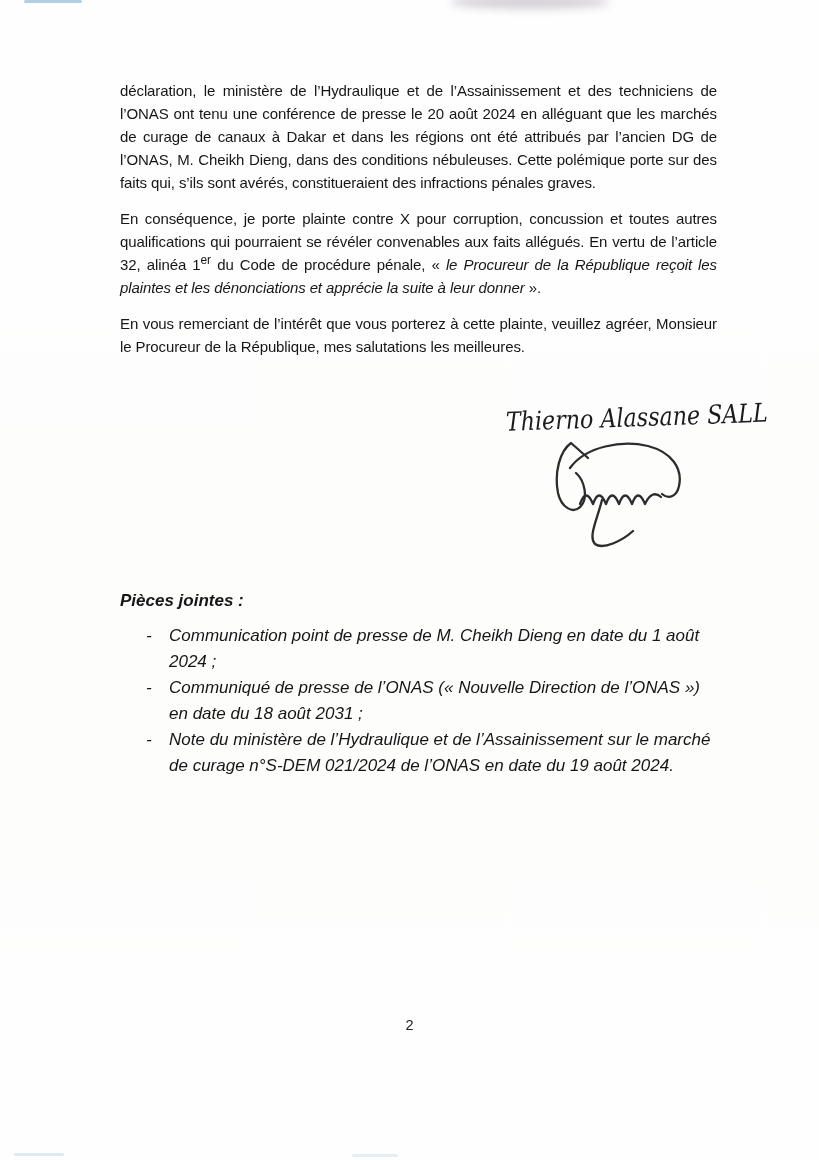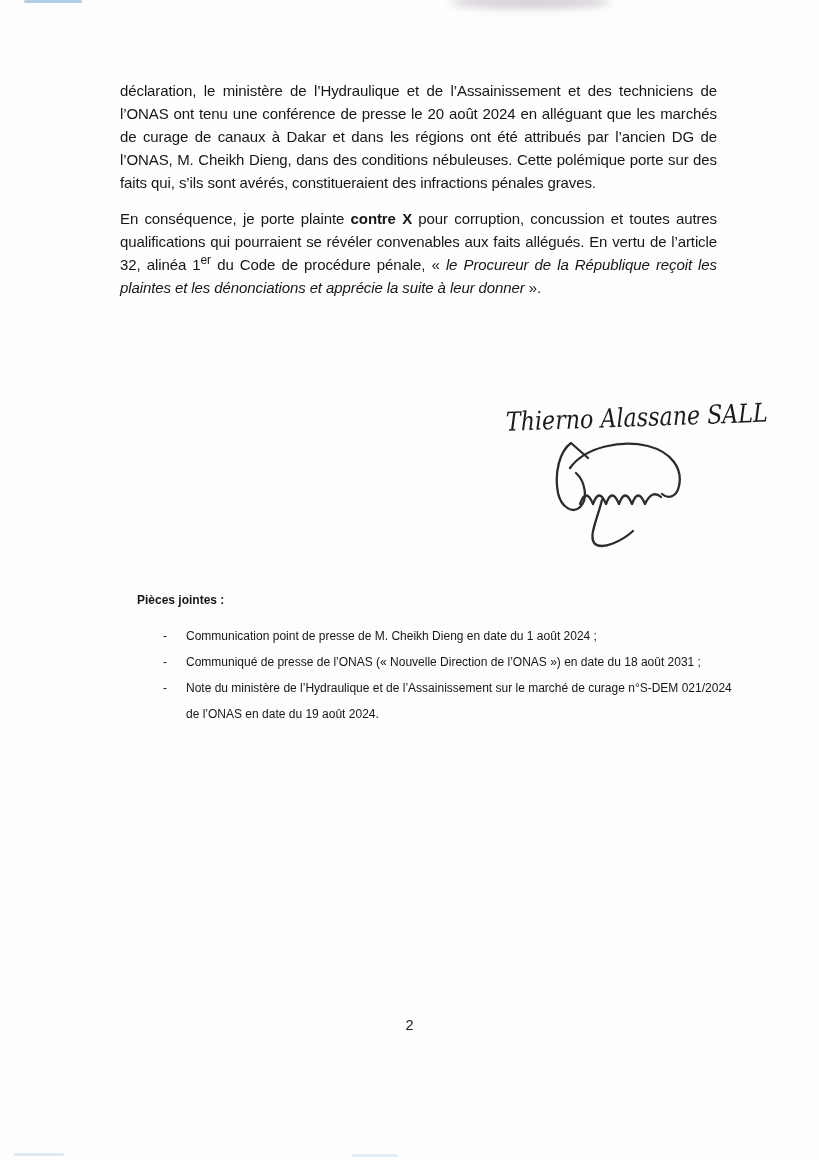--- a/index.html
+++ b/index.html
@@ -30,21 +30,21 @@
     position: absolute;
     left: 120px;
     top: 79px;
     width: 597px;
     font-size: 15px;
     line-height: 23px;
     letter-spacing: -0.1px;
     text-align: justify;
   }
   .para { margin: 0 0 13px 0; }
-  .seg-bold { font-weight: bold; }
+  .seg-bold { font-weight: normal; }
   .seg-italic { font-style: italic; }
   .seg-sup { vertical-align: super; font-size: 12px; line-height: 0; }
   .sig-label {
     margin: 6px 0 0 0;
     text-align: right;
     font-weight: bold;
   }
 
   
   .signature-block {
@@ -58,24 +58,25 @@
   .sig-name {
     font-family: "DejaVu Serif", serif;
     font-style: italic;
     font-size: 26px;
     fill: #1b1b1b;
   }
 
   
   .attachments {
     position: absolute;
-    left: 137px;
+    left: 120px;
     top: 589px;
     width: 600px;
-    font-size: 12px;
+    font-size: 17px;
+    font-style: italic;
   }
   .att-title {
     margin: 0 0 11px 0;
     font-weight: bold;
     line-height: 23px;
   }
   .att-list { margin: 0; }
   .att-item {
     display: flex;
     padding-left: 26px;
@@ -102,20 +103,21 @@
 <div class="page">
 
   <div class="artifact artifact-blue-top"></div>
   <div class="artifact artifact-smudge-top"></div>
   <div class="artifact artifact-blue-bl"></div>
   <div class="artifact artifact-blue-bc"></div>
 
   <div class="content">
     <p class="para">déclaration, le ministère de l’Hydraulique et de l’Assainissement et des techniciens de l’ONAS ont tenu une conférence de presse le 20 août 2024 en alléguant que les marchés de curage de canaux à Dakar et dans les régions ont été attribués par l’ancien DG de l’ONAS, M. Cheikh Dieng, dans des conditions nébuleuses. Cette polémique porte sur des faits qui, s’ils sont avérés, constitueraient des infractions pénales graves.</p>
     <p class="para"><span>En conséquence, je porte plainte </span><span class="seg-bold">contre X</span><span> pour corruption, concussion et toutes autres qualifications qui pourraient se révéler convenables aux faits allégués. En vertu de l’article 32, alinéa 1</span><span class="seg-sup">er</span><span> du Code de procédure pénale, « </span><span class="seg-italic">le Procureur de la République reçoit les plaintes et les dénonciations et apprécie la suite à leur donner</span><span> ».</span></p>
+    <p class="para">En vous remerciant de l’intérêt que vous porterez à cette plainte, veuillez agréer, Monsieur le Procureur de la République, mes salutations les meilleures.</p>
   </div>
 
   <div class="signature-block">
     <svg viewBox="0 0 300 165">
       <text class="sig-name" x="14" y="38" textLength="262" lengthAdjust="spacingAndGlyphs" transform="rotate(-2 150 34)">Thierno Alassane SALL</text>
       <g fill="none" stroke="#1b1b1b" stroke-width="2.3" stroke-linecap="round" stroke-linejoin="round" opacity="0.92">
         <path d="M 78,80 C 94,58 130,52 156,58 C 179,64 191,80 187,98 C 185,108 177,112 170,106"></path>
         <path d="M 96,70 L 79,55 C 68,63 62,84 66,105 C 69,119 81,127 89,118 C 96,110 93,93 84,85"></path>
         <path d="M 88,116 Q 94,99 101,116 Q 107,99 114,116 Q 120,99 127,116 Q 133,99 140,116 Q 146,99 153,116 Q 160,101 169,109"></path>
         <path d="M 110,112 C 105,132 96,149 103,156 C 111,162 130,153 141,143"></path>

